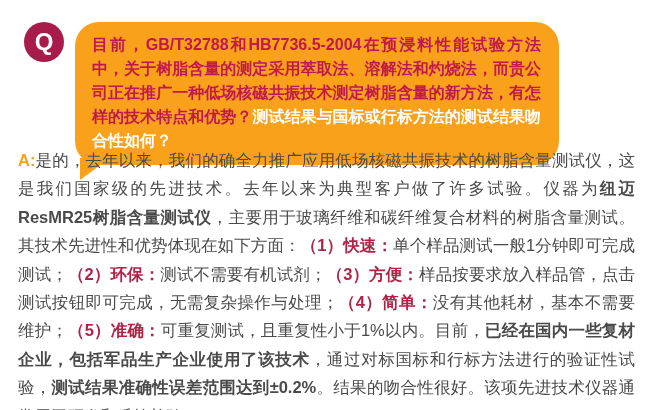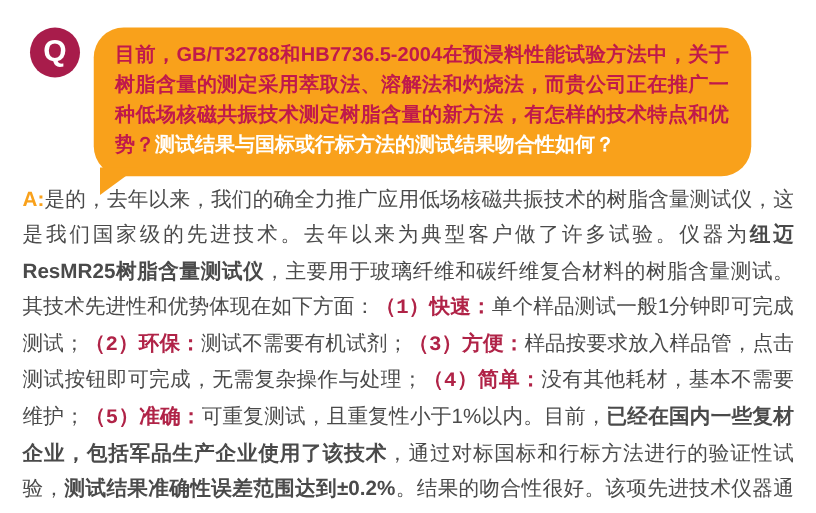--- a/index.html
+++ b/index.html
@@ -8,21 +8,21 @@
     font-family:"Liberation Sans","DejaVu Sans",sans-serif;overflow:hidden;
   }
   
   .q-circle{
     position:absolute;left:24px;top:22px;width:40px;height:40px;border-radius:50%;
     background:var(--c-crimson,#A81C4B);display:flex;align-items:center;justify-content:center;
   }
   .q-circle span{color:#fff;font-weight:bold;font-size:24px;line-height:1;}
   
   .bubble{
-    position:absolute;left:75px;top:22px;width:526px;box-sizing:border-box;
+    position:absolute;left:75px;top:22px;width:484px;box-sizing:border-box;
     background:var(--c-orange,#F9A11B);border-radius:24px;
     padding:11px 18px 12px 17px;
   }
   .bubble-tail{
     position:absolute;left:5px;bottom:-15px;width:0;height:0;
     border-top:22px solid var(--c-orange,#F9A11B);
     border-right:30px solid transparent;
   }
   .question-text{
     position:relative;margin:0;font-size:16px;font-weight:bold;line-height:24px;
@@ -31,21 +31,21 @@
   .q-crimson{color:var(--c-qtext,#C0194B);}
   .q-white{color:#ffffff;}
   
   .answer-text{
     position:absolute;left:18px;top:146px;width:617px;margin:0;
     font-size:16.5px;line-height:28.4px;text-align:justify;
     color:var(--c-body,#4A4A4A);
   }
   .seg-orange{color:var(--c-orange,#F9A11B);font-weight:bold;}
   .seg-bold{font-weight:bold;}
-  .seg-label{color:var(--c-label,#B02347);font-weight:bold;font-family:Liberation Mono, monospace;}
+  .seg-label{color:var(--c-label,#B02347);font-weight:bold;}
 </style>
 </head>
 <body>
 
 <div class="page">
 
   <div class="q-circle">
     <span>Q</span>
   </div>
 

